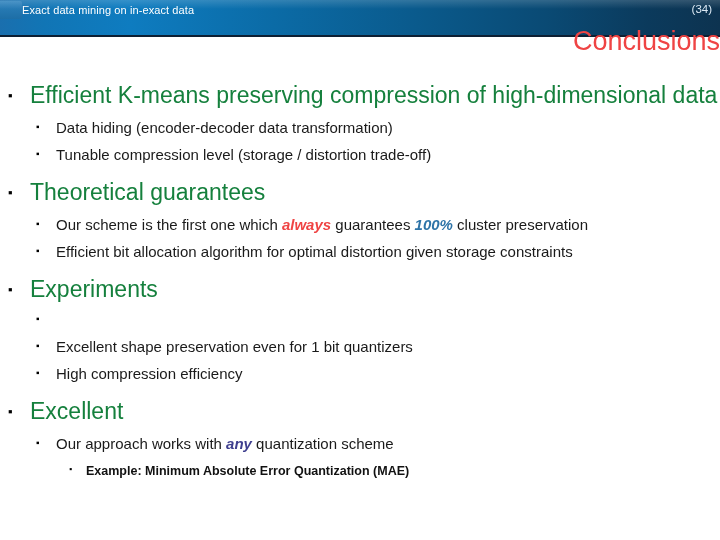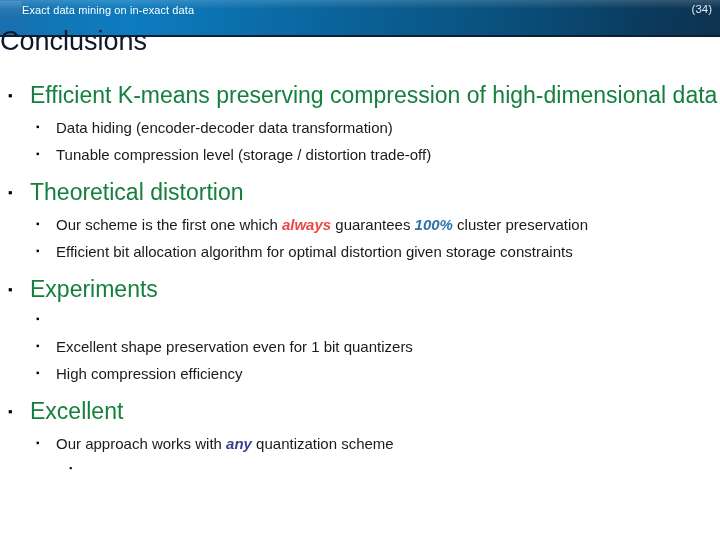--- a/index.html
+++ b/index.html
@@ -73,24 +73,24 @@
     color: #dce9f4;
     z-index: 3;
   }
 
   
   #slide-title {
     position: absolute;
     left: 0;
     top: 24px;
     width: 720px;
-    text-align: left;
+    text-align: right;
     font-size: 27px;
     line-height: 34px;
-    color: #0f172a;
+    color: #ef4444;
     font-weight: normal;
   }
 
   
   #content {
     position: absolute;
     left: 0;
     top: 82px;
     width: 720px;
   }
@@ -213,21 +213,21 @@
 
   <div class="bullet-row level2">
     <span class="marker">▪</span>
     <span class="text">Tunable compression level (storage / distortion trade-off)</span>
   </div>
 
   <div class="gap-section"></div>
 
   <div class="bullet-row level1">
     <span class="marker">▪</span>
-    <span class="text">Theoretical distortion</span>
+    <span class="text">Theoretical guarantees</span>
   </div>
 
   <div class="gap-small"></div>
 
   <div class="bullet-row level2">
     <span class="marker">▪</span>
     <span class="text"><span>Our scheme is the first one which </span><span class="emph-dark">always</span><span> guarantees </span><span class="emph-blue">100%</span><span> cluster preservation</span></span>
   </div>
 
   <div class="gap-sub"></div>
@@ -275,15 +275,16 @@
 
   <div class="bullet-row level2">
     <span class="marker">▪</span>
     <span class="text"><span>Our approach works with </span><span class="emph-purple">any</span><span> quantization scheme</span></span>
   </div>
 
   <div class="gap-small"></div>
 
   <div class="bullet-row level3">
     <span class="marker">▪</span>
+    <span class="text">Example: Minimum Absolute Error Quantization (MAE)</span>
   </div>
 
 </div>
 
 </body></html>

